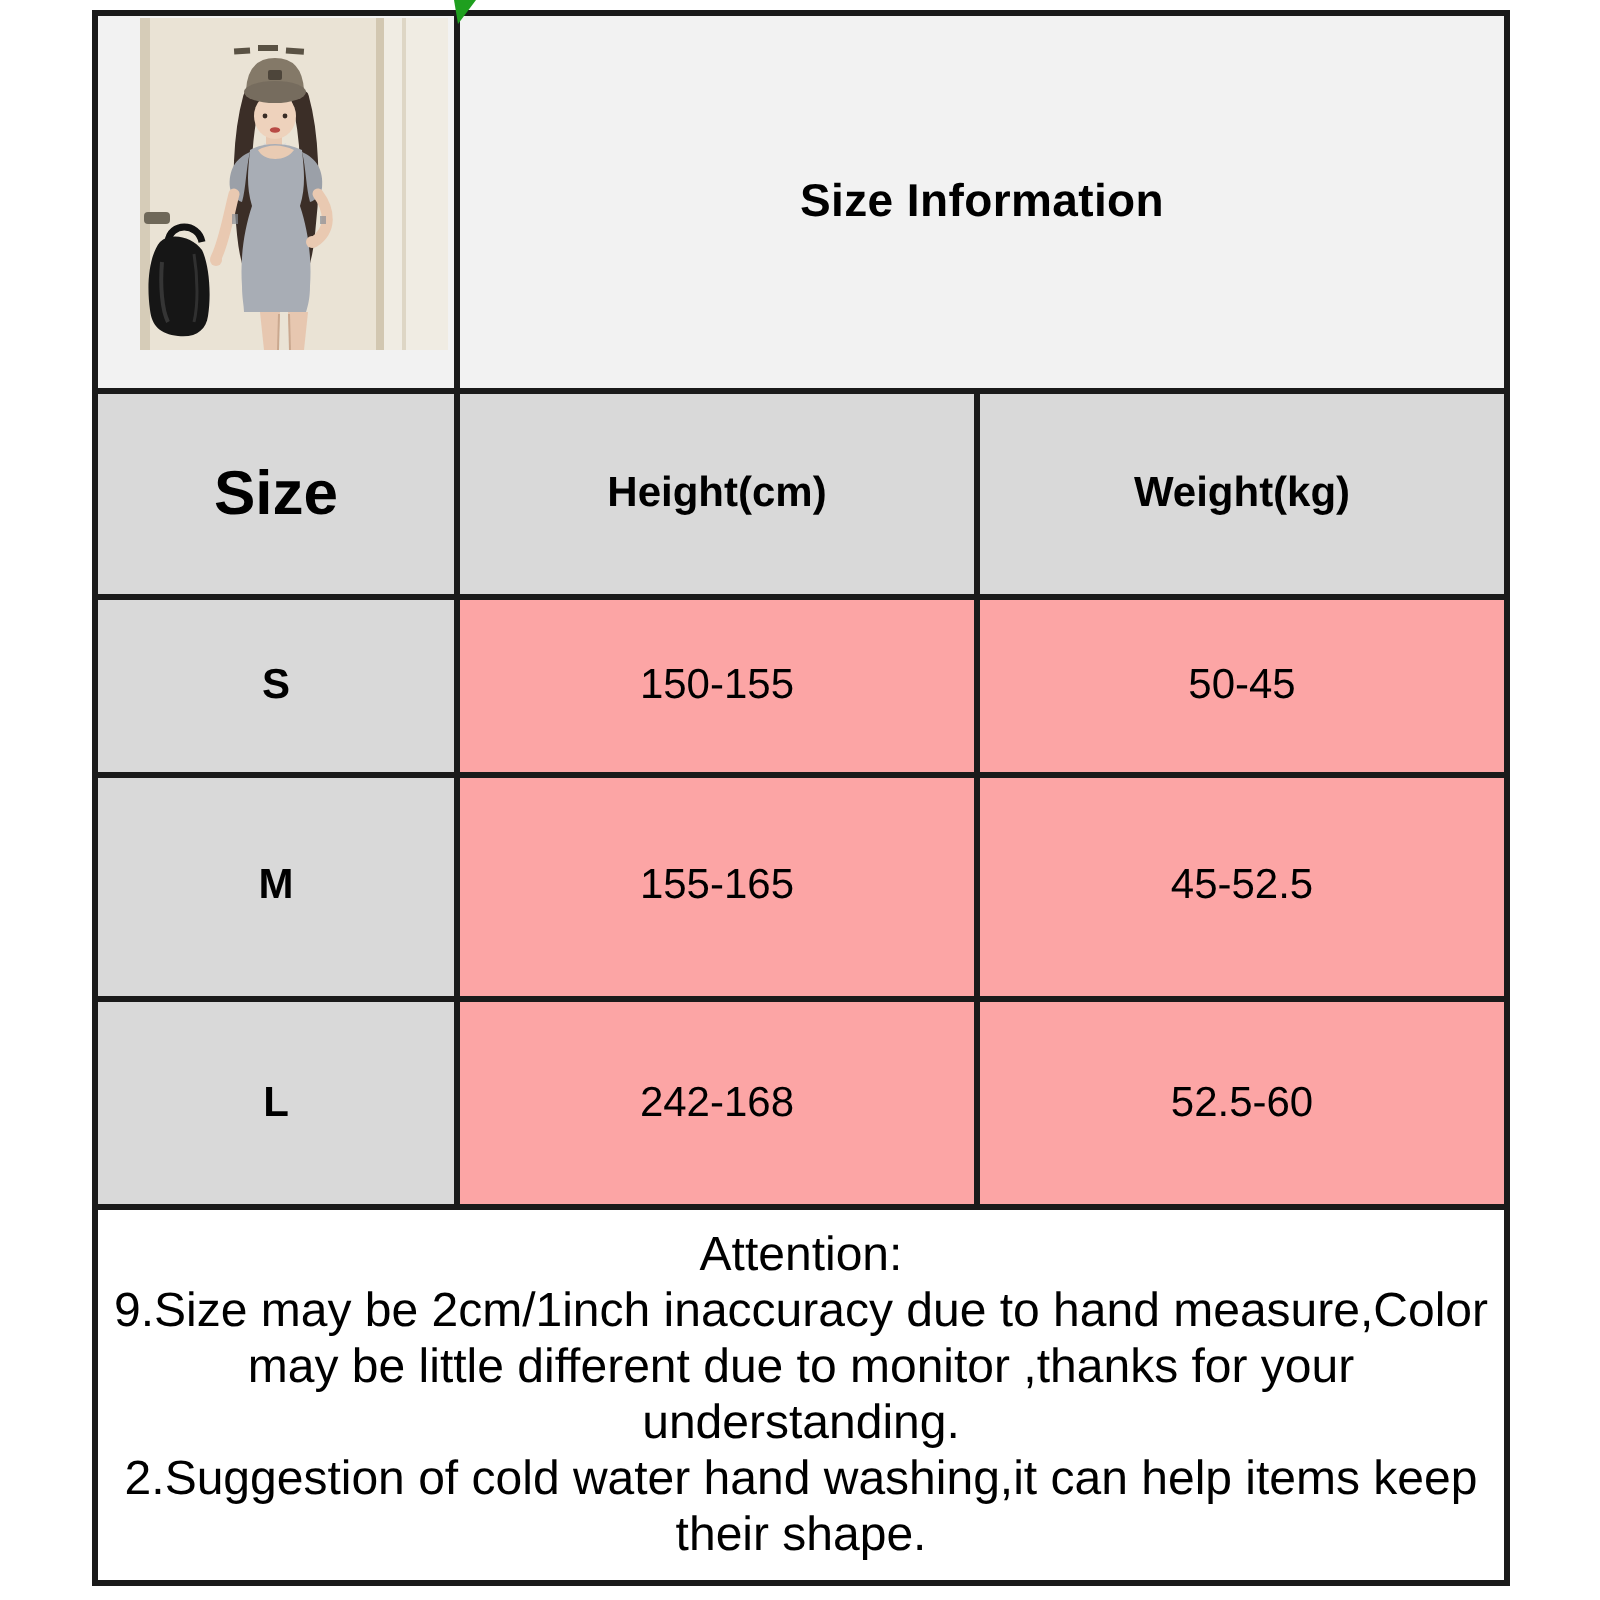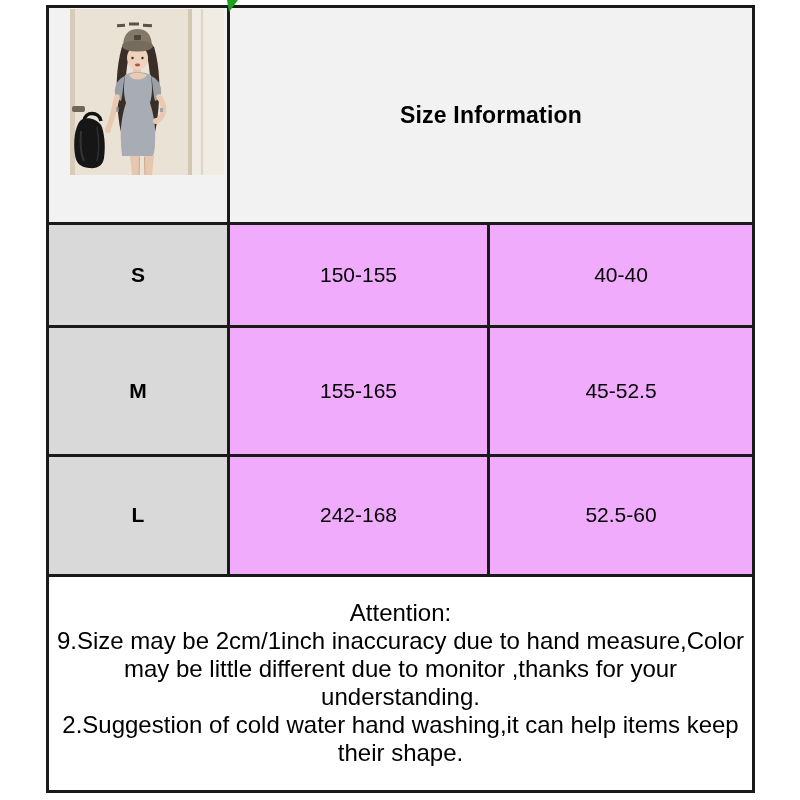--- a/index.html
+++ b/index.html
@@ -37,21 +37,21 @@
   tr.attention-row{ height: 145px; }
 
   .photo-cell { background: #f2f2f2; position: relative; }
   .title-cell { background: #f2f2f2; }
   .page-title { font-size: 23px; font-weight: bold; letter-spacing: 0.2px; }
 
   th.col-header { background: #d9d9d9; font-weight: bold; font-size: 21px; }
   th.col-header.size-col-header { font-size: 31px; }
 
   td.size-label { background: #d9d9d9; font-weight: bold; font-size: 21px; }
-  td.value-cell { background: #f0abfc; font-weight: normal; font-size: 21px; }
+  td.value-cell { background: #fca5a5; font-weight: normal; font-size: 21px; }
 
   td.attention-cell {
     background: #ffffff;
     text-align: left;
     vertical-align: top;
     padding: 7px 8px 0 9px;
     font-size: 24px;
     line-height: 28px;
   }
 
@@ -149,25 +149,30 @@
               <path d="M74.5,148 L75,166" stroke="#caa88f" stroke-width="1" fill="none"></path>
             </g>
           </svg>
         </div>
       </td>
       <td class="title-cell" colspan="2">
         <span class="page-title">Size Information</span>
       </td>
     </tr>
 
+    <tr class="header-row">
+      <th class="col-header size-col-header">Size</th>
+      <th class="col-header">Height(cm)</th>
+      <th class="col-header">Weight(kg)</th>
+    </tr>
 
     <tr class="row-s">
       <td class="size-label">S</td>
       <td class="value-cell">150-155</td>
-      <td class="value-cell">40-40</td>
+      <td class="value-cell">50-45</td>
     </tr>
 
     <tr class="row-m">
       <td class="size-label">M</td>
       <td class="value-cell">155-165</td>
       <td class="value-cell">45-52.5</td>
     </tr>
 
     <tr class="row-l">
       <td class="size-label">L</td>

